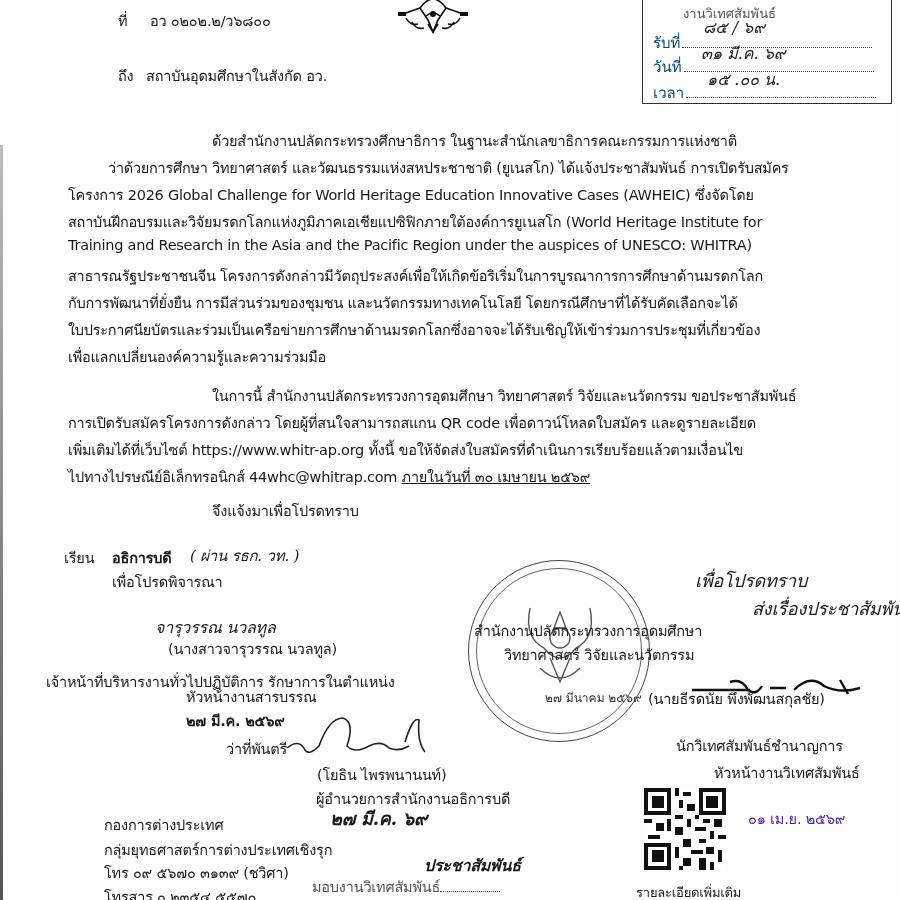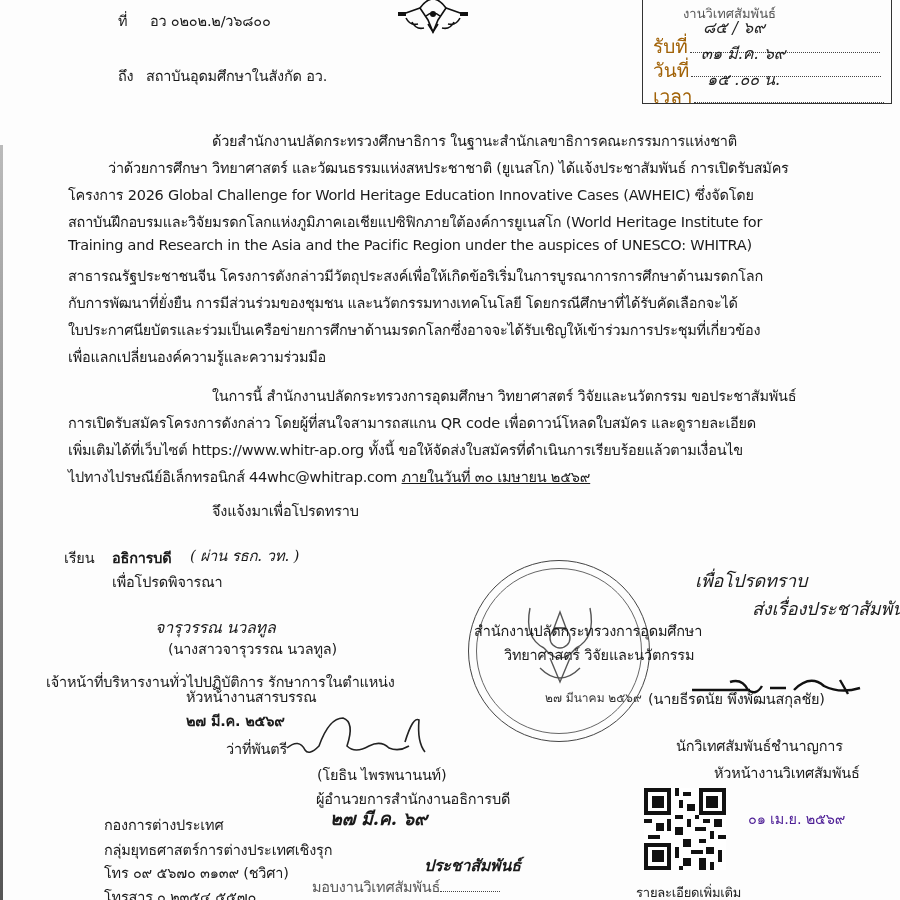--- a/index.html
+++ b/index.html
@@ -18,21 +18,21 @@
   .body-line { font-size:14.5px; position:absolute; white-space:nowrap; left:68px; letter-spacing:-0.25px; }
   .hand { font-family:"DejaVu Serif", serif; font-style:italic; }
   .underline { text-decoration:underline; }
 
   
   .stamp-box {
     position:absolute; left:642px; top:-4px; width:248px; height:106px;
     border:1.5px solid #333;
   }
   .stamp-box .hdr { position:absolute; left:40px; top:6px; font-size:13px; color:#555; }
-  .stamp-row { position:absolute; left:10px; font-size:19px; color:#a16207; }
+  .stamp-row { position:absolute; left:10px; font-size:15px; color:#0c4a6e; }
   .stamp-row .dots { display:inline-block; width:190px; border-bottom:1.5px dotted #444; margin-left:2px; }
   .stamp-val { position:absolute; font-size:16px; color:#222; }
 
   
   .garuda-top {
     position:absolute; left:398px; top:-20px; width:70px; height:56px;
   }
 
   
   .seal {

